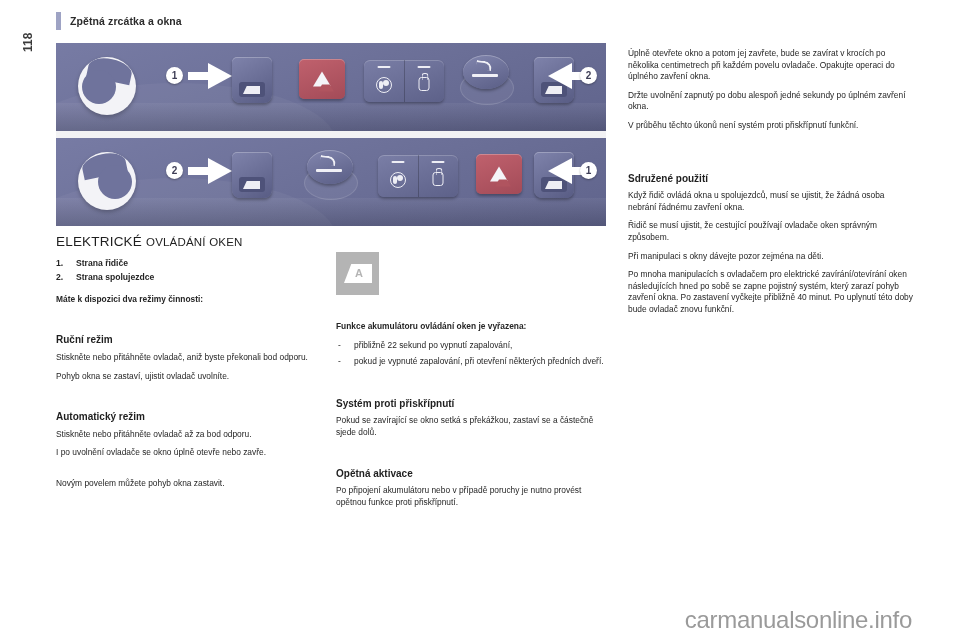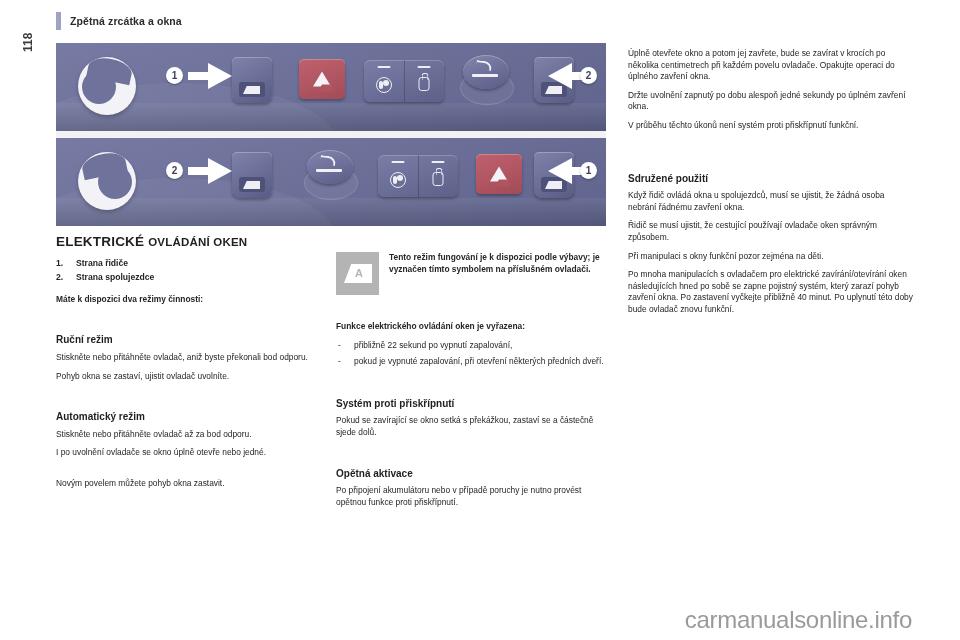--- a/index.html
+++ b/index.html
@@ -313,21 +313,21 @@
     font-size: 8.4px;
     line-height: 11.6px;
     color: #262626;
   }
   .col-left   { left: 56px;  top: 236px; width: 268px; }
   .col-mid    { left: 336px; top: 252px; width: 270px; }
   .col-right  { left: 628px; top: 48px;  width: 285px; }
 
   .section-title {
     font-size: 13.5px;
-    font-weight: bold;
+    font-weight: normal;
     letter-spacing: 0.2px;
     color: #1f1f1f;
     margin-bottom: 9px;
   }
   .section-title .small { font-size: 11.5px; }
 
   .sub-title {
     font-size: 10px;
     font-weight: bold;
     color: #1f1f1f;
@@ -535,40 +535,39 @@
     <div class="spacer-md"></div>
 
     <div class="sub-title">Ruční režim</div>
     <p>Stiskněte nebo přitáhněte ovladač, aniž byste překonali bod odporu.</p>
     <p>Pohyb okna se zastaví, ujistit ovladač uvolníte.</p>
 
     <div class="spacer-md"></div>
 
     <div class="sub-title">Automatický režim</div>
     <p>Stiskněte nebo přitáhněte ovladač až za bod odporu.</p>
-    <p>I po uvolnění ovladače se okno úplně otevře nebo jedné.</p>
+    <p>I po uvolnění ovladače se okno úplně otevře nebo zavře.</p>
 
     <div class="spacer-sm"></div>
 
     <p>Novým povelem můžete pohyb okna zastavit.</p>
   </div>
 
   <div class="col col-mid">
 
     <div class="note-block">
       <div class="auto-icon">
         <div class="win"></div>
         <div class="letter">A</div>
       </div>
-      <div class="note-text strong">Tento režim fungování je k dispozici podle výbavy; je vyznačen tímto symbolem na příslušném ovladači.</div>
     </div>
 
     <div class="spacer-sm"></div>
 
-    <p class="strong">Funkce elektrického ovládání oken je vyřazena:</p>
+    <p class="strong">Funkce akumulátoru ovládání oken je vyřazena:</p>
 
     <ul class="dashlist">
       <li>
         <span class="d">-</span>
         <span>přibližně 22 sekund po vypnutí zapalování,</span>
       </li>
       <li>
         <span class="d">-</span>
         <span>pokud je vypnuté zapalování, při otevření některých předních dveří.</span>
       </li>
@@ -588,19 +587,19 @@
   <div class="col col-right">
     <p>Úplně otevřete okno a potom jej zavřete, bude se zavírat v krocích po několika centimetrech při každém povelu ovladače. Opakujte operaci do úplného zavření okna.</p>
     <p>Držte uvolnění zapnutý po dobu alespoň jedné sekundy po úplném zavření okna.</p>
     <p>V průběhu těchto úkonů není systém proti přiskřípnutí funkční.</p>
 
     <div class="spacer-lg"></div>
 
     <div class="sub-title">Sdružené použití</div>
     <p>Když řidič ovládá okna u spolujezdců, musí se ujistit, že žádná osoba nebrání řádnému zavření okna.</p>
     <p>Řidič se musí ujistit, že cestující používají ovladače oken správným způsobem.</p>
-    <p>Při manipulaci s okny funkční pozor zejména na děti.</p>
+    <p>Při manipulaci s okny dávejte pozor zejména na děti.</p>
     <p>Po mnoha manipulacích s ovladačem pro elektrické zavírání/otevírání oken následujících hned po sobě se zapne pojistný systém, který zarazí pohyb zavření okna. Po zastavení vyčkejte přibližně 40 minut. Po uplynutí této doby bude ovladač znovu funkční.</p>
   </div>
 
   <div class="watermark">carmanualsonline.info</div>
 
 </div>
 
 </body></html>

